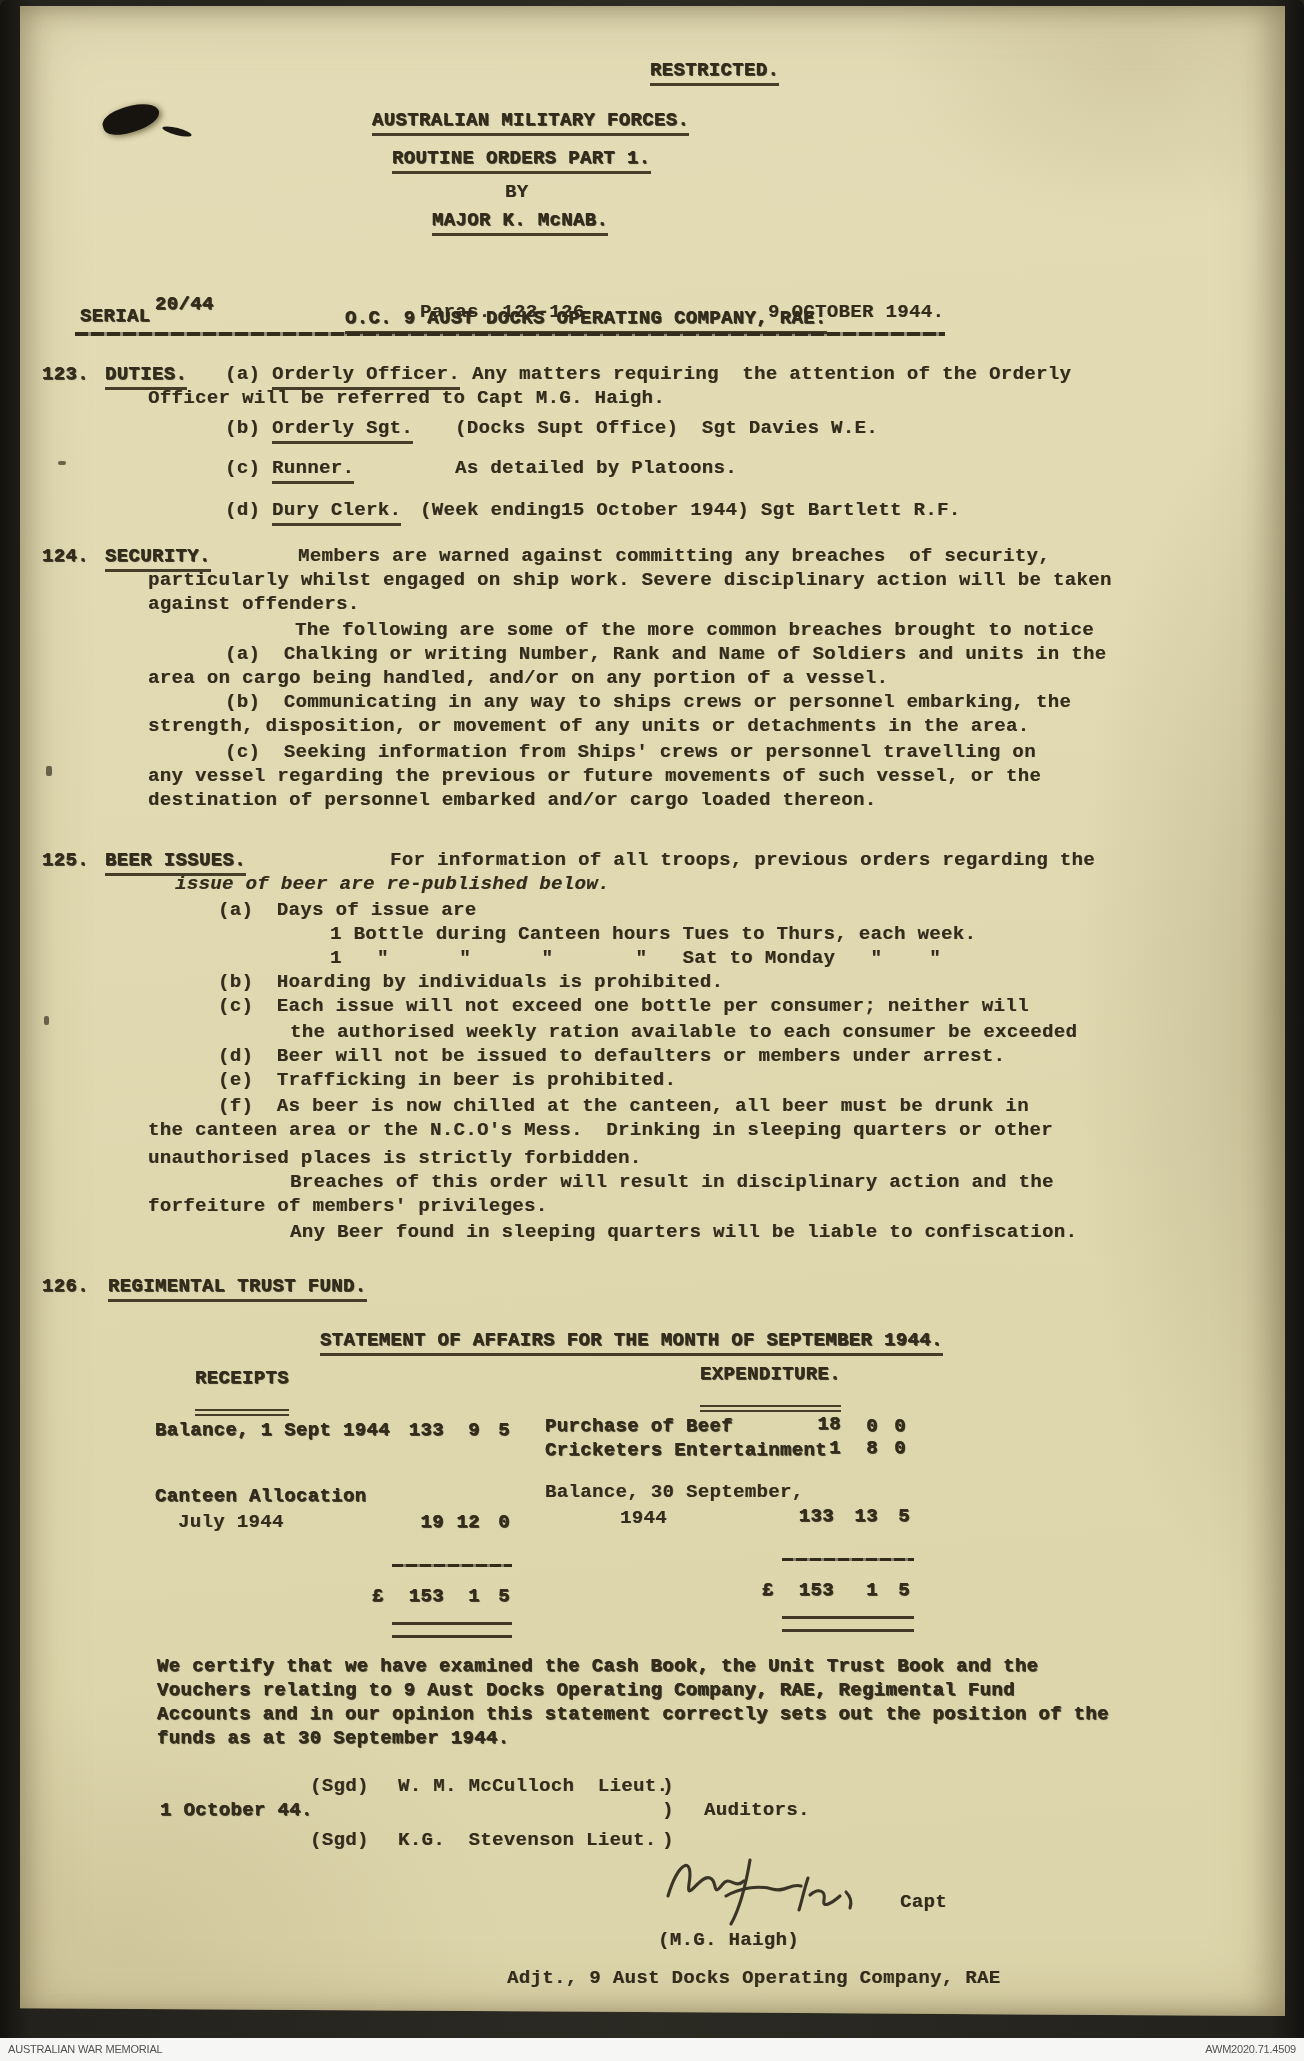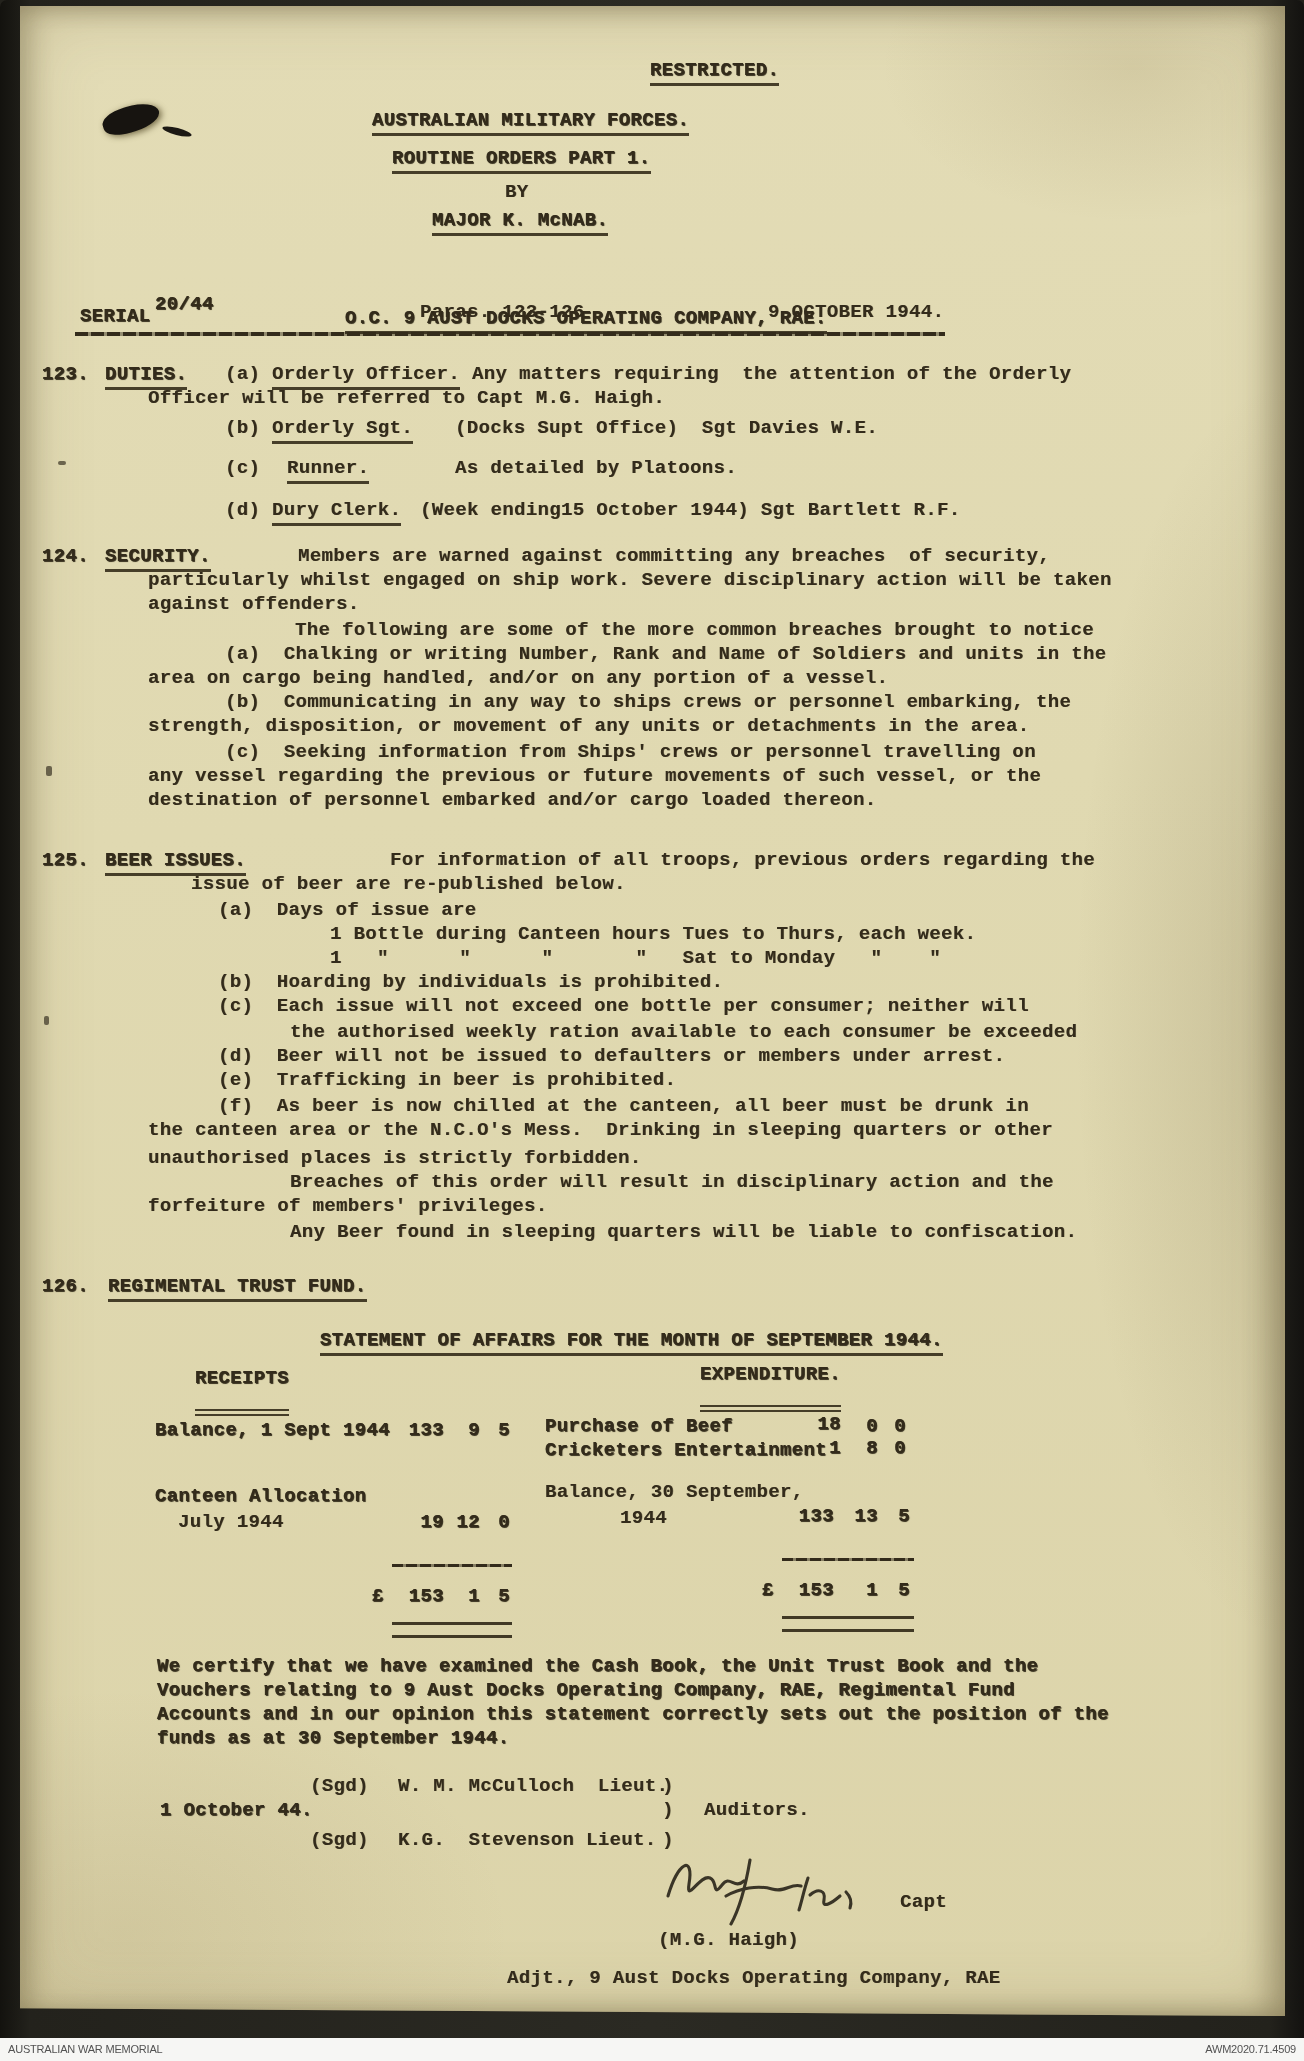--- a/index.html
+++ b/index.html
@@ -65,21 +65,21 @@
   <div class="t hv" style="left:22px;top:356px;">123.</div>
   <div class="t u hv" style="left:85px;top:356px;">DUTIES.</div>
   <div class="t" style="left:205px;top:356px;">(a)</div>
   <div class="t u" style="left:252px;top:356px;">Orderly Officer.</div>
   <div class="t" style="left:452px;top:356px;">Any matters requiring  the attention of the Orderly</div>
   <div class="t" style="left:128px;top:380px;">Officer will be referred to Capt M.G. Haigh.</div>
   <div class="t" style="left:205px;top:410px;">(b)</div>
   <div class="t u" style="left:252px;top:410px;">Orderly Sgt.</div>
   <div class="t" style="left:435px;top:410px;">(Docks Supt Office)  Sgt Davies W.E.</div>
   <div class="t" style="left:205px;top:450px;">(c)</div>
-  <div class="t u" style="left:252px;top:450px;margin-left:15px;">Runner.</div>
+  <div class="t u" style="left:252px;top:450px;">Runner.</div>
   <div class="t" style="left:435px;top:450px;">As detailed by Platoons.</div>
   <div class="t" style="left:205px;top:492px;">(d)</div>
   <div class="t u" style="left:252px;top:492px;">Dury Clerk.</div>
   <div class="t" style="left:400px;top:492px;">(Week ending15 October 1944) Sgt Bartlett R.F.</div>
 
   <div class="t hv" style="left:22px;top:538px;">124.</div>
   <div class="t u hv" style="left:85px;top:538px;">SECURITY.</div>
   <div class="t" style="left:278px;top:538px;">Members are warned against committing any breaches  of security,</div>
   <div class="t" style="left:128px;top:562px;">particularly whilst engaged on ship work. Severe disciplinary action will be taken</div>
   <div class="t" style="left:128px;top:586px;">against offenders.</div>
@@ -88,21 +88,21 @@
   <div class="t" style="left:128px;top:660px;">area on cargo being handled, and/or on any portion of a vessel.</div>
   <div class="t" style="left:205px;top:684px;">(b)  Communicating in any way to ships crews or personnel embarking, the</div>
   <div class="t" style="left:128px;top:708px;">strength, disposition, or movement of any units or detachments in the area.</div>
   <div class="t" style="left:205px;top:734px;">(c)  Seeking information from Ships' crews or personnel travelling on</div>
   <div class="t" style="left:128px;top:758px;">any vessel regarding the previous or future movements of such vessel, or the</div>
   <div class="t" style="left:128px;top:782px;">destination of personnel embarked and/or cargo loaded thereon.</div>
 
   <div class="t hv" style="left:22px;top:842px;">125.</div>
   <div class="t u hv" style="left:85px;top:842px;">BEER ISSUES.</div>
   <div class="t" style="left:370px;top:842px;">For information of all troops, previous orders regarding the</div>
-  <div class="t" style="left:171px;top:866px;">issue of beer are re-published below.</div>
+  <div class="t" style="left:155px;top:866px;font-style:italic;">issue of beer are re-published below.</div>
   <div class="t" style="left:198px;top:892px;">(a)  Days of issue are</div>
   <div class="t" style="left:310px;top:916px;">1 Bottle during Canteen hours Tues to Thurs, each week.</div>
   <div class="t" style="left:310px;top:940px;">1   "      "      "       "   Sat to Monday   "    "</div>
   <div class="t" style="left:198px;top:964px;">(b)  Hoarding by individuals is prohibited.</div>
   <div class="t" style="left:198px;top:988px;">(c)  Each issue will not exceed one bottle per consumer; neither will</div>
   <div class="t" style="left:270px;top:1014px;">the authorised weekly ration available to each consumer be exceeded</div>
   <div class="t" style="left:198px;top:1038px;">(d)  Beer will not be issued to defaulters or members under arrest.</div>
   <div class="t" style="left:198px;top:1062px;">(e)  Trafficking in beer is prohibited.</div>
   <div class="t" style="left:198px;top:1088px;">(f)  As beer is now chilled at the canteen, all beer must be drunk in</div>
   <div class="t" style="left:128px;top:1112px;">the canteen area or the N.C.O's Mess.  Drinking in sleeping quarters or other</div>

